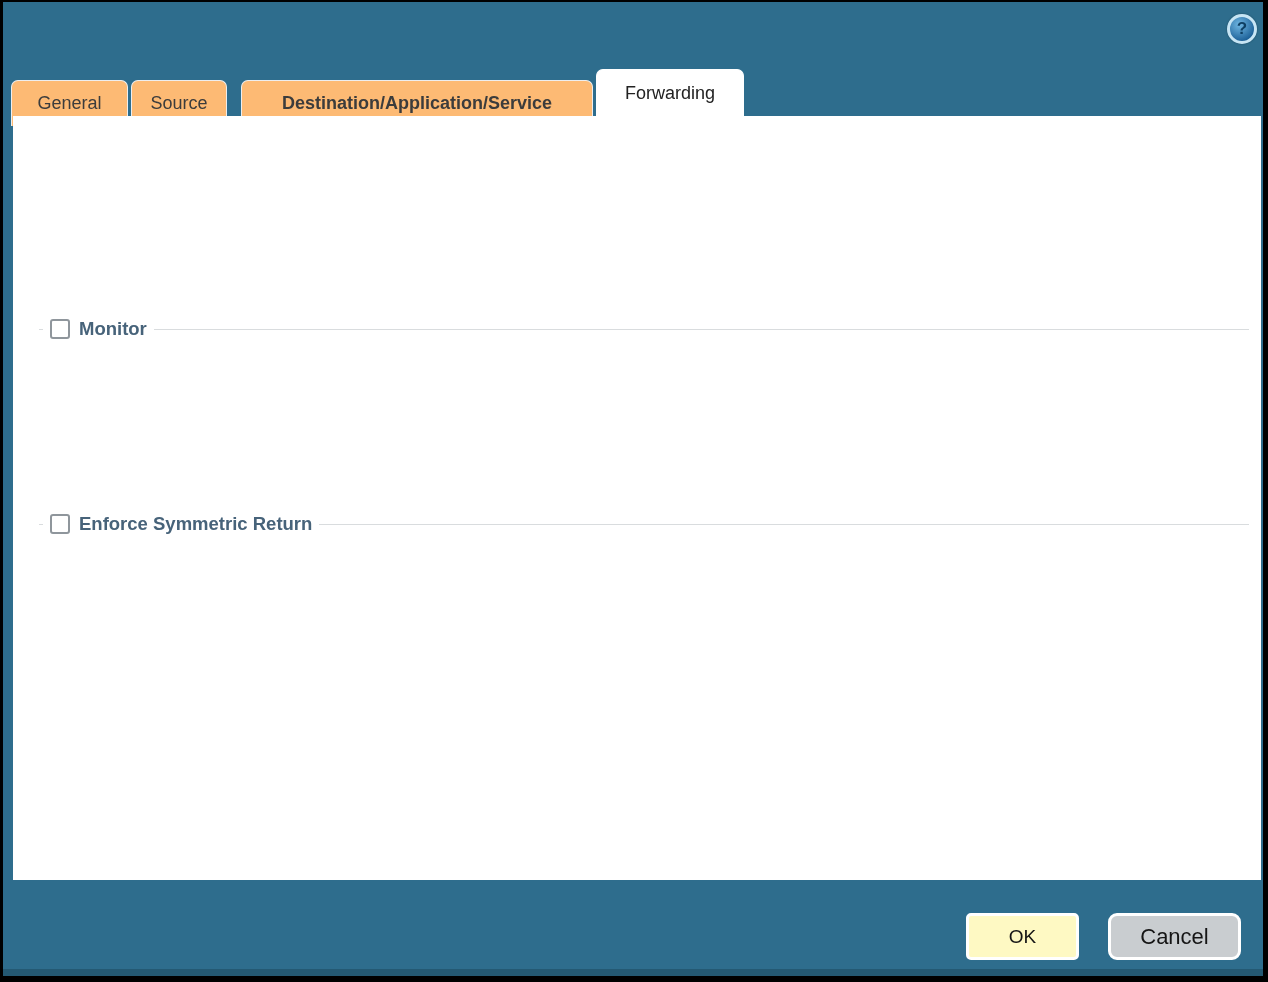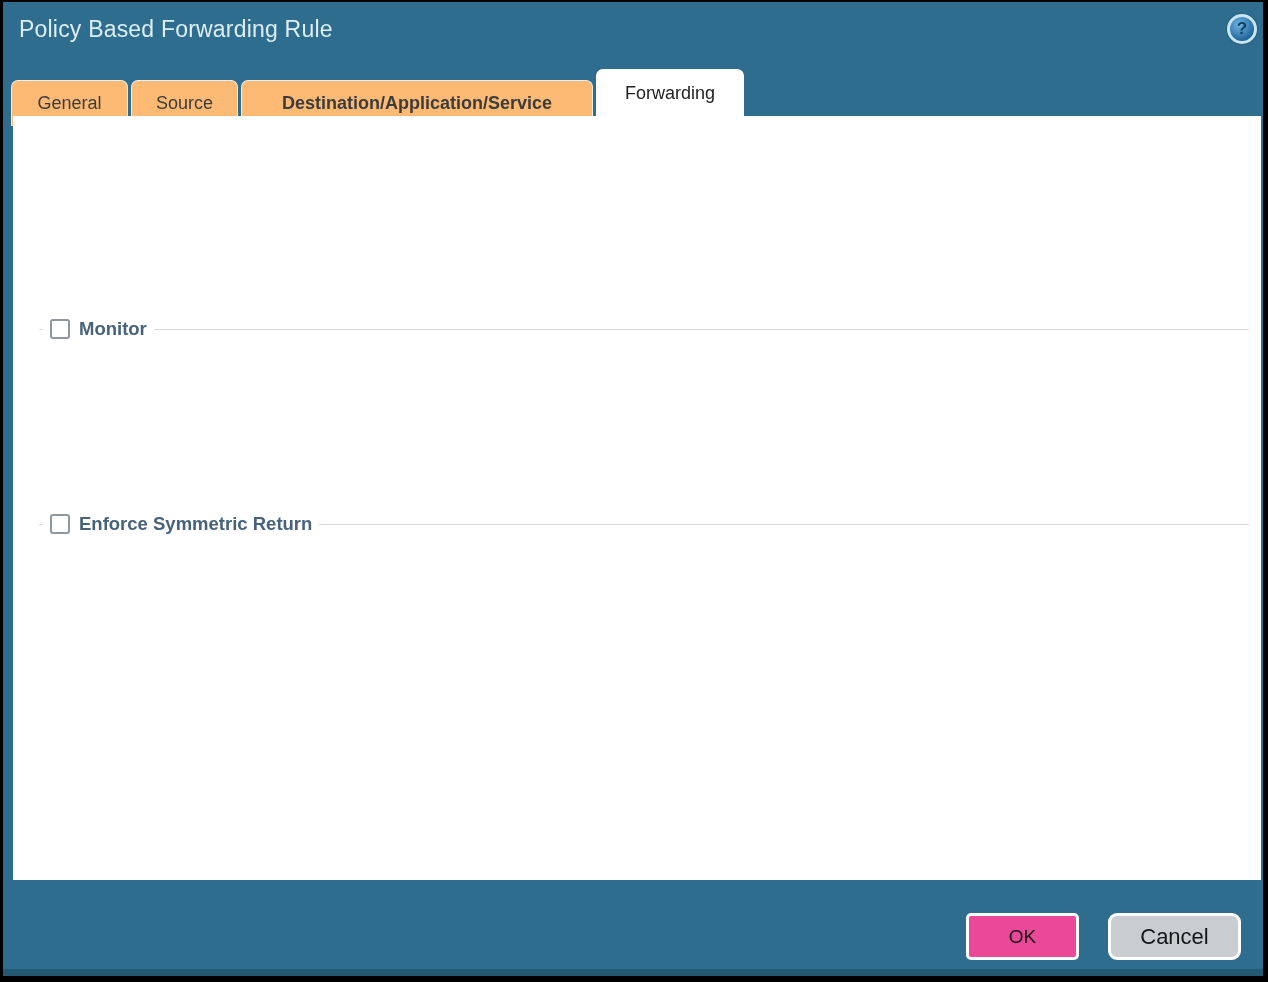--- a/index.html
+++ b/index.html
@@ -13,21 +13,21 @@
   .title-text { position:absolute; left:16px; top:14px; font-size:23px; font-weight:400; color:#ddeef6; letter-spacing:0.2px; }
   .help-icon { position:absolute; left:1224px; top:12px; width:30px; height:30px; border-radius:50%;
     background:radial-gradient(circle at 38% 32%, #6fb6e2, #1d6198 75%);
     border:3px solid #c7e5f4; color:#0e3f63; font-size:17px; font-weight:bold;
     display:flex; align-items:center; justify-content:center; cursor:pointer; box-shadow:0 0 2px rgba(0,0,0,.35); }
 
   
   .tab { position:absolute; top:78px; height:46px; background:#fdba74; border:1px solid #eeeeee; border-bottom:none;
     border-radius:7px 7px 0 0; color:#3c3c3c; font-size:18px; display:flex; align-items:center; justify-content:center; cursor:pointer; }
   .tab-general { left:8px; width:117px; }
-  .tab-source { left:128px; width:107px; }
+  .tab-source { left:128px; width:96px; }
   .tab-dest { left:238px; width:352px;font-weight:bold; }
   .tab-forwarding { left:593px; width:148px; top:67px; height:48px; background:#ffffff; color:#222; z-index:3; border-color:#fff; }
 
   
   .content { position:absolute; left:10px; top:114px; width:1248px; height:764px; background:#ffffff; z-index:1; }
 
   
   .flabel { position:absolute; width:207px; left:0; text-align:right; font-size:17.5px; color:#2b2b2b; }
   .combo { position:absolute; left:216px; width:1030px; height:34px; display:flex; }
   .combo .val { flex:1; background:#fff; border:1px solid #b2b2b2; font-size:17.5px; color:#1a1a1a;
@@ -63,35 +63,34 @@
   .add-btn, .del-btn { display:flex; align-items:center; gap:8px; cursor:pointer; }
   .plus-icon { width:25px; height:25px; background:#fafaf2; border:1px solid #e0e1d6; border-radius:6px;
     color:#89a93b; font-size:23px; font-weight:bold; line-height:21px; text-align:center; }
   .add-txt { color:#fdfdfd; font-size:19px; }
   .minus-icon { width:25px; height:25px; background:#d2d4d6; border:1px solid #c6c8ca; border-radius:6px;
     display:flex; align-items:center; justify-content:center; margin-left:14px; }
   .minus-bar { width:13px; height:4px; background:#a9625c; border-radius:1px; }
   .del-txt { color:#c7cbce; font-size:19px; }
 
   
-  .ok-btn { position:absolute; left:963px; top:911px; width:113px; height:47px; background:#ec4899;
+  .ok-btn { position:absolute; left:963px; top:911px; width:113px; height:47px; background:#fef9c3;
     border:3px solid #ffffff; border-radius:5px; font-size:19px; color:#151515;
     display:flex; align-items:center; justify-content:center; cursor:pointer; }
   .cancel-btn { position:absolute; left:1105px; top:911px; width:133px; height:47px; background:#c9cdd0;
     border:3px solid #ffffff; border-radius:9px; font-size:22px; color:#151515;
     display:flex; align-items:center; justify-content:center; cursor:pointer; }
   .bottom-strip { position:absolute; left:0; top:967px; width:1260px; height:7px; background:#245973; }
 </style>
 </head>
 <body>
 
 <div class="dialog">
   <div class="dialog-inner">
 
-    <div class="title-text">Policy Based Forwarding Rule</div>
     <div class="help-icon">?</div>
 
     <div class="tab tab-general">
       <span>General</span>
     </div>
     <div class="tab tab-source">
       <span>Source</span>
     </div>
     <div class="tab tab-dest">
       <span>Destination/Application/Service</span>

